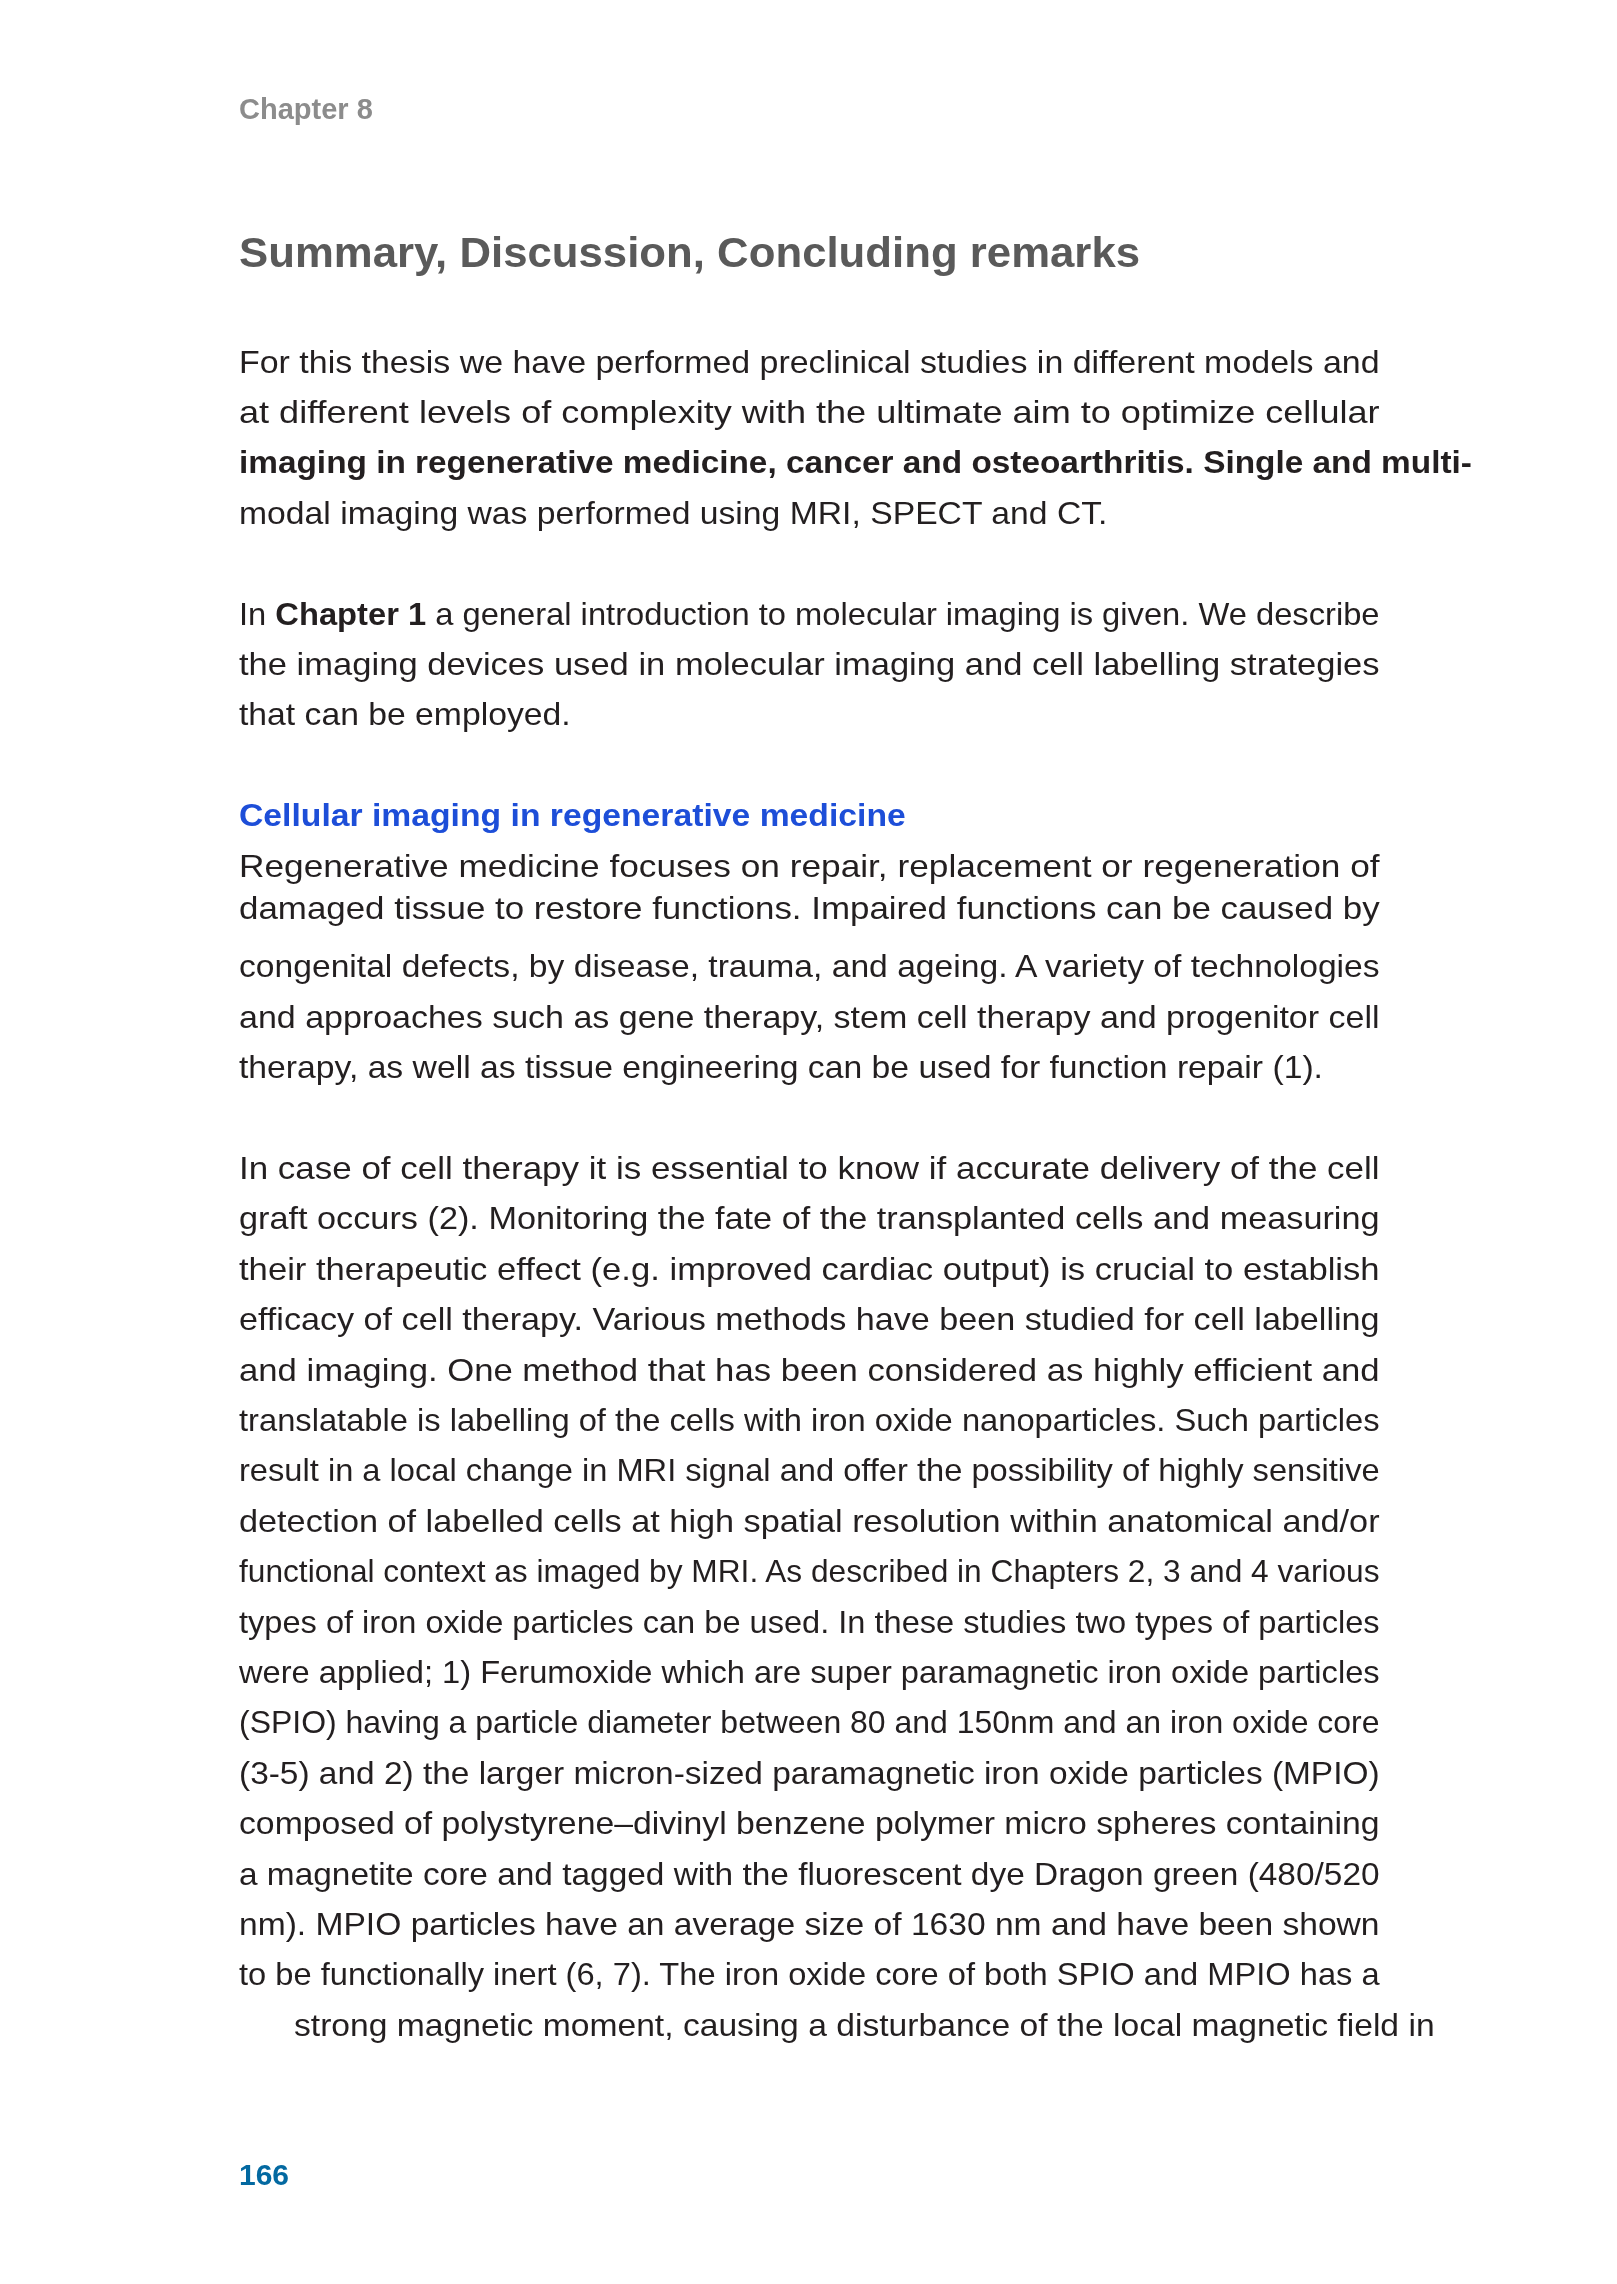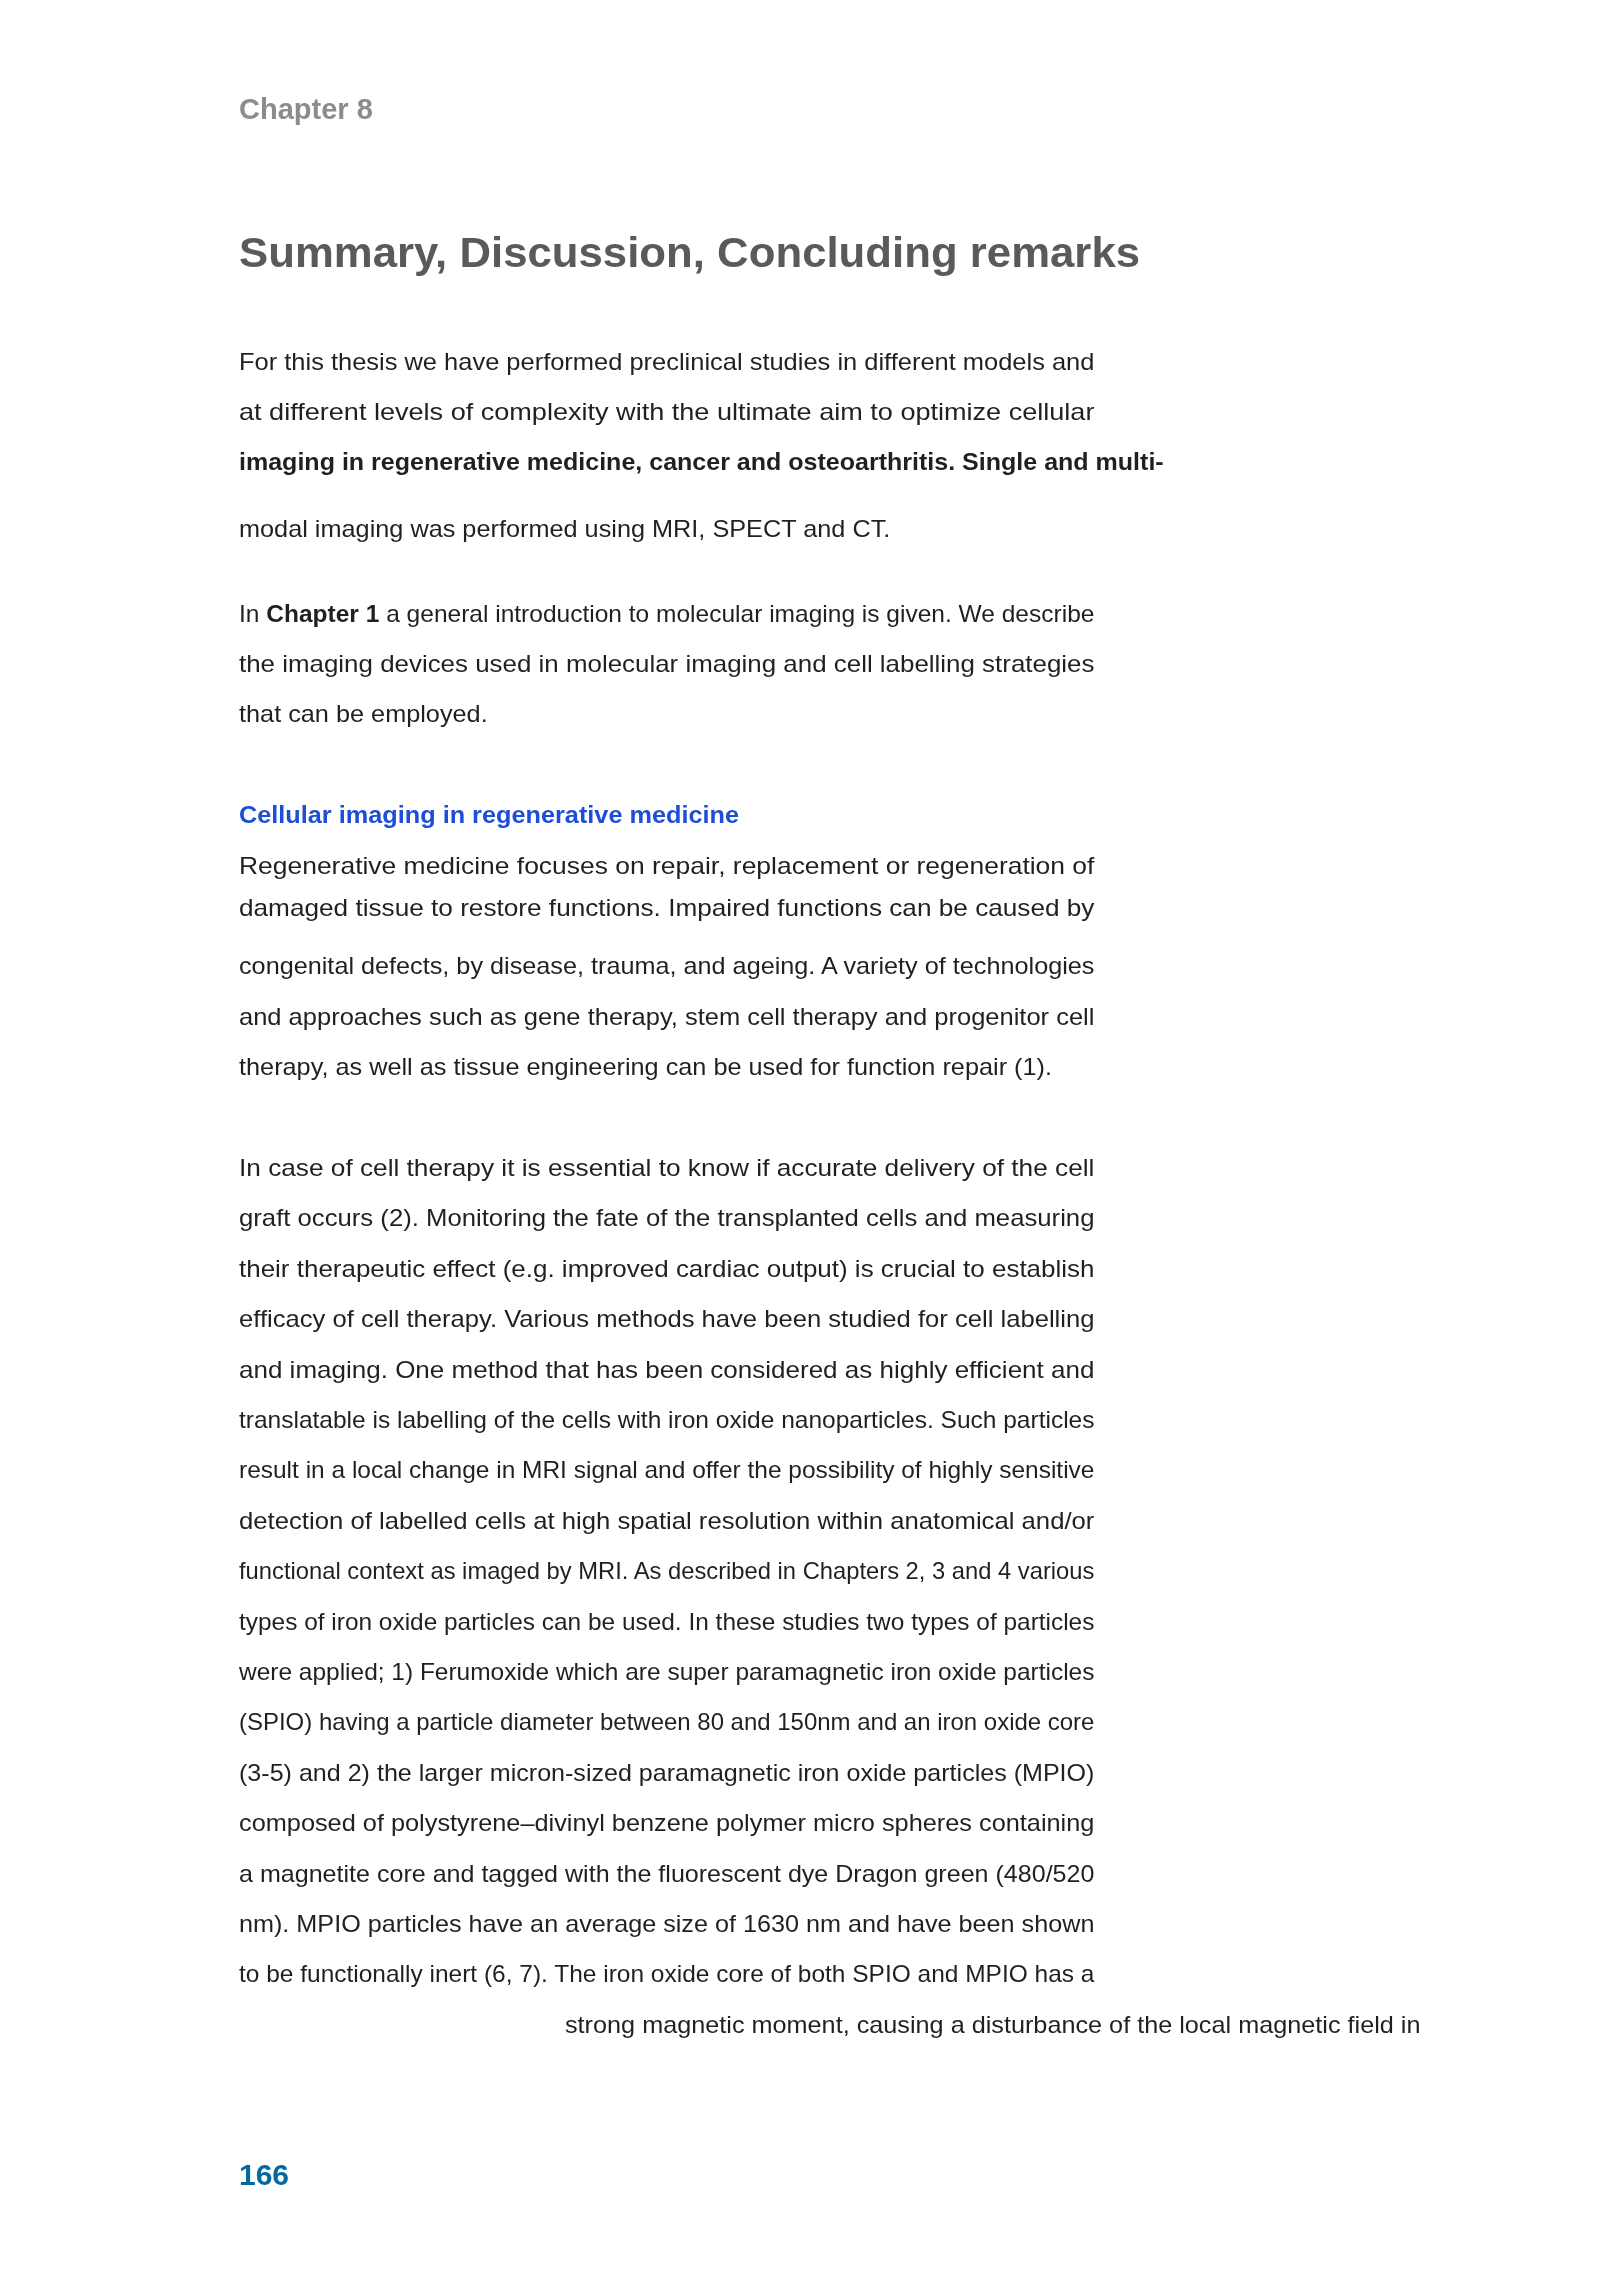--- a/index.html
+++ b/index.html
@@ -11,21 +11,21 @@
     font-size: 29px; line-height: 37px; color: #8c8c8c; white-space: nowrap;
   }
   .title {
     position: absolute; left: 239px; top: 228px;
     font-family: "Liberation Sans", sans-serif; font-weight: bold;
     font-size: 42px; line-height: 50px; color: #5a5a5a; white-space: nowrap;
     transform-origin: left top;
   }
   .line {
     position: absolute; left: 239px; width: 1140px; height: 50px;
-    font-family: "Liberation Sans", sans-serif; font-size: 24px; line-height: 38px;
+    font-family: "Liberation Sans", sans-serif; font-size: 32px; line-height: 38px;
     color: #231f20; white-space: nowrap;
   }
   .line .inner { display: inline-block; transform-origin: left top; white-space: nowrap; }
   .line.sub { color: #1d4ed8; font-weight: bold; }
   .line b { font-weight: bold; color: #231f20; }
   .folio {
     position: absolute; left: 239px; top: 2156px;
     font-family: "Liberation Sans", sans-serif; font-weight: bold;
     font-size: 30px; line-height: 37px; color: #0369a1;
   }
@@ -33,21 +33,21 @@
 </head>
 <body>
 
 <div class="page">
   <div class="running-head">Chapter 8</div>
   <div class="title" style="transform: scaleX(1.0415);">Summary, Discussion, Concluding remarks</div>
   <div id="body-lines">
       <div class="line" style="top: 343px;"><span class="inner" style="transform: scaleX(1.0605);">For this thesis we have performed preclinical studies in different models and</span></div>
       <div class="line" style="top: 393px;"><span class="inner" style="transform: scaleX(1.1277);">at different levels of complexity with the ultimate aim to optimize cellular</span></div>
       <div class="line" style="top: 443px; font-weight: bold;"><span class="inner" style="transform: scaleX(1.0426);">imaging in regenerative medicine, cancer and osteoarthritis. Single and multi-</span></div>
-      <div class="line" style="top: 510px; text-decoration: underline;"><span class="inner" style="transform: scaleX(1.0531);">modal imaging was performed using MRI, SPECT and CT.</span></div>
+      <div class="line" style="top: 494px; text-decoration: underline;"><span class="inner" style="transform: scaleX(1.0531);">modal imaging was performed using MRI, SPECT and CT.</span></div>
       <div class="line" style="top: 595px;"><span class="inner" style="transform: scaleX(1.0216);"><span>In </span><b>Chapter 1</b><span> a general introduction to molecular imaging is given. We describe</span></span></div>
       <div class="line" style="top: 645px;"><span class="inner" style="transform: scaleX(1.0795);">the imaging devices used in molecular imaging and cell labelling strategies</span></div>
       <div class="line" style="top: 695px;"><span class="inner" style="transform: scaleX(1.0531);">that can be employed.</span></div>
       <div class="line sub" style="top: 796px;"><span class="inner" style="transform: scaleX(1.0531);">Cellular imaging in regenerative medicine</span></div>
       <div class="line" style="top: 847px;"><span class="inner" style="transform: scaleX(1.1017);">Regenerative medicine focuses on repair, replacement or regeneration of</span></div>
       <div class="line" style="top: 889px; text-decoration: underline;"><span class="inner" style="transform: scaleX(1.0905);">damaged tissue to restore functions. Impaired functions can be caused by</span></div>
       <div class="line" style="top: 947px;"><span class="inner" style="transform: scaleX(1.0511);">congenital defects, by disease, trauma, and ageing. A variety of technologies</span></div>
       <div class="line" style="top: 998px;"><span class="inner" style="transform: scaleX(1.0621);">and approaches such as gene therapy, stem cell therapy and progenitor cell</span></div>
       <div class="line" style="top: 1048px;"><span class="inner" style="transform: scaleX(1.0531);">therapy, as well as tissue engineering can be used for function repair (1).</span></div>
       <div class="line" style="top: 1149px;"><span class="inner" style="transform: scaleX(1.0924);">In case of cell therapy it is essential to know if accurate delivery of the cell</span></div>

